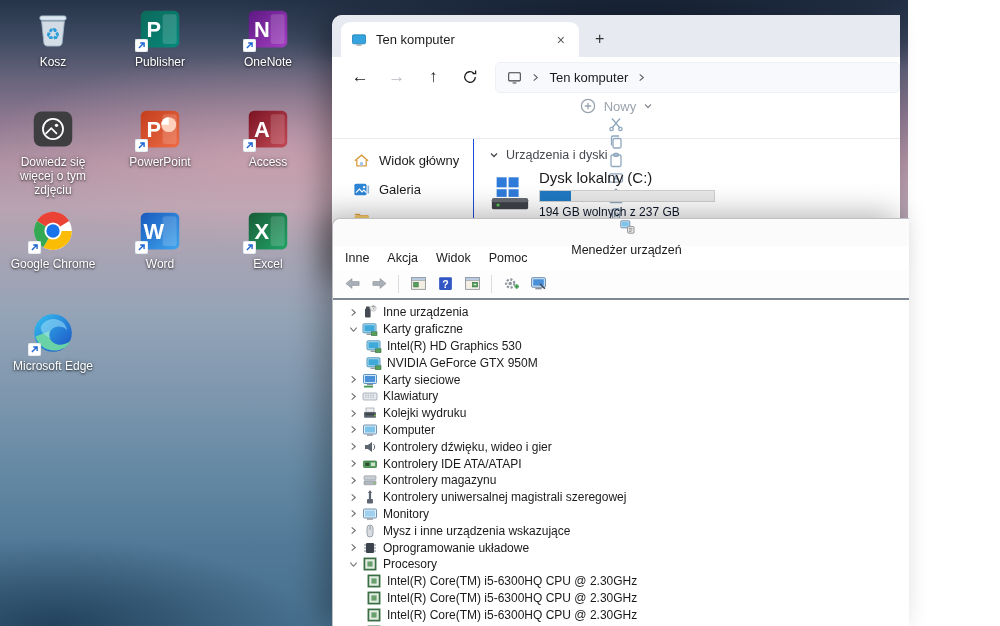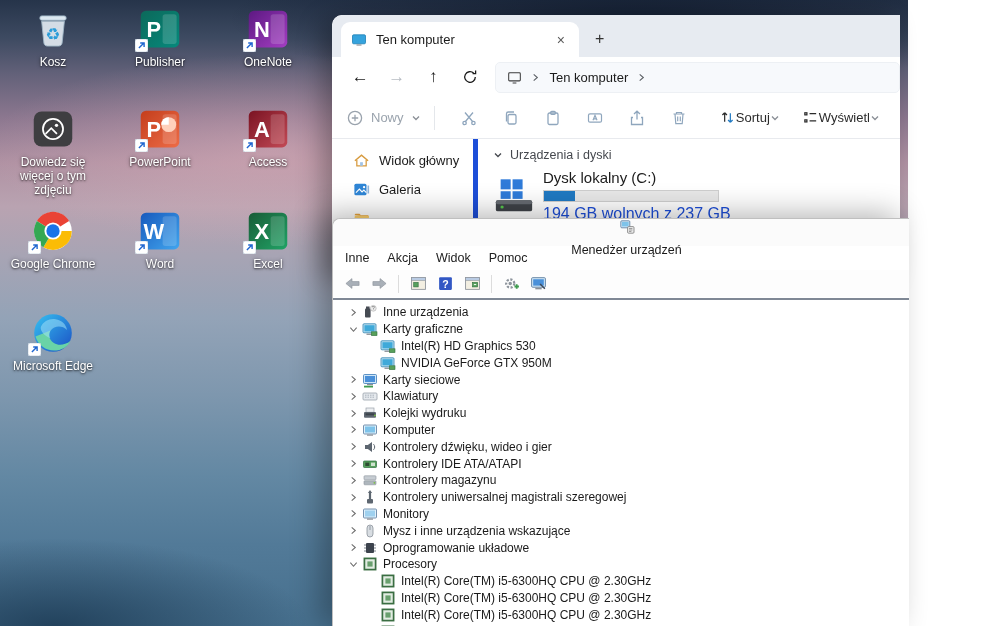--- a/index.html
+++ b/index.html
@@ -33,57 +33,57 @@
   .ex-tab .tic svg{width:16px;height:16px;}
   .tab-close{margin-left:auto;font-size:14px;color:#5a5a5a;padding:0 4px;}
   .tab-new{margin-left:16px;margin-bottom:9px;font-size:16px;color:#333;}
   .ex-nav{height:40px;background:#fff;display:flex;align-items:center;padding-left:10px;}
   .navbtn{width:37px;height:32px;display:flex;align-items:center;justify-content:center;
     font-size:17px;color:#1b1b1b;border-radius:5px;}
   .navbtn.disabled{color:#b7bcc3;}
   .addr{margin-left:7px;width:386px;height:29px;background:#f7f9fc;border:1px solid #edf0f4;
     border-radius:5px;display:flex;align-items:center;gap:9px;padding:0 11px;font-size:13px;color:#1b1b1b;}
   .crumb-sep svg{width:9px;height:9px;}
-  .ex-cmd{height:41px;background:#fff;border-bottom:1px solid #e8eaee;display:flex;align-items:center;padding:0 14px;}
+  .ex-cmd{height:41px;background:#fff;border-bottom:1px solid #e8eaee;display:flex;align-items:center;padding:0 14px;flex-direction:column;}
   .cmd-new{display:flex;align-items:center;gap:7px;color:#9aa3ad;font-size:13px;}
   .vsep{width:1px;height:24px;background:#e4e7eb;margin:0 13px;}
   .cmdbtn{width:42px;height:32px;display:flex;align-items:center;justify-content:center;border-radius:5px;}
   .cmdbtn svg{width:18px;height:18px;}
   .cmd-right{margin-left:auto;display:flex;align-items:center;gap:22px;padding-right:6px;}
   .cmd-label{display:flex;align-items:center;font-size:13px;color:#2b2b2b;}
   .chev svg{width:10px;height:10px;}
   .ex-body{display:flex;height:79px;}
-  .ex-side{width:141px;border-right:5px solid #1d4ed8;padding-top:7px;overflow:hidden;}
+  .ex-side{width:141px;border-right:1px solid #1d4ed8;padding-top:7px;overflow:hidden;}
   .side-item{display:flex;align-items:center;gap:9px;height:29px;padding-left:21px;font-size:13px;color:#1b1b1b;}
   .side-item .ic svg{width:17px;height:17px;}
   .ex-main{flex:1;padding:9px 0 0 15px;position:relative;overflow:hidden;}
   .sec-head{display:flex;align-items:center;gap:7px;font-size:12.5px;color:#45484e;}
   .drive{display:flex;margin-top:7px;gap:8px;}
   .drive-ic svg{width:42px;height:35px;}
   .drive-name{font-size:15px;color:#1b1b1b;}
   .drive-bar{margin-top:4px;width:174px;height:10px;background:#e8e8e8;border:1px solid #cfcfcf;}
   .drive-fill{height:100%;background:#2079c2;}
-  .drive-cap{margin-top:3px;font-size:16px;color:#1d4ed8;}
+  .drive-cap{margin-top:3px;font-size:12px;color:#0f172a;}
   
   .dm{position:absolute;left:332px;top:218px;width:576px;height:410px;background:#fff;
     border:1px solid #bfbfbf;border-right:none;border-bottom:none;border-top-left-radius:8px;
     box-shadow:-12px -4px 30px rgba(0,0,0,.30);}
   .dm-title{height:27px;background:#fbfbfb;border-top-left-radius:8px;display:flex;align-items:center;
     gap:8px;padding-left:11px;font-size:12.5px;color:#1a1a1a;flex-direction:column;}
   .dm-title .ic svg{width:16px;height:16px;}
   .dm-menu{height:24px;display:flex;align-items:center;padding-left:3px;font-size:12.5px;color:#222;}
   .menu-item{padding:3px 9px;border-radius:3px;}
   .dm-toolbar{height:27px;display:flex;align-items:center;padding-left:7px;gap:3px;background:#fdfdfd;}
   .tbtn{width:24px;height:22px;display:flex;align-items:center;justify-content:center;border-radius:3px;}
   .tbtn svg{width:17px;height:17px;}
   .tsep{width:1px;height:18px;background:#dcdcdc;margin:0 4px;}
   .dm-tree{position:absolute;left:0;right:0;top:79px;bottom:0;border-top:2px solid #7f8895;
     background:#fff;overflow:hidden;padding-top:4px;}
   .trow{display:flex;align-items:center;height:16.8px;font-size:12px;color:#1a1a1a;padding-left:13px;}
-  .trow.child{padding-left:31px;text-align:right;}
+  .trow.child{padding-left:17px;text-align:right;}
   .tchev{width:15px;font-size:13px;color:#6e6e6e;display:flex;align-items:center;justify-content:center;}
   .tchev.exp svg{transform:rotate(90deg);}
   .tchev svg{width:9px;height:9px;}
   .ticon{width:16px;height:16px;margin:0 5px 0 1px;flex:none;}
   .ticon svg{width:16px;height:16px;display:block;}
 </style>
 </head>
 <body>
 
 <div class="screen">

